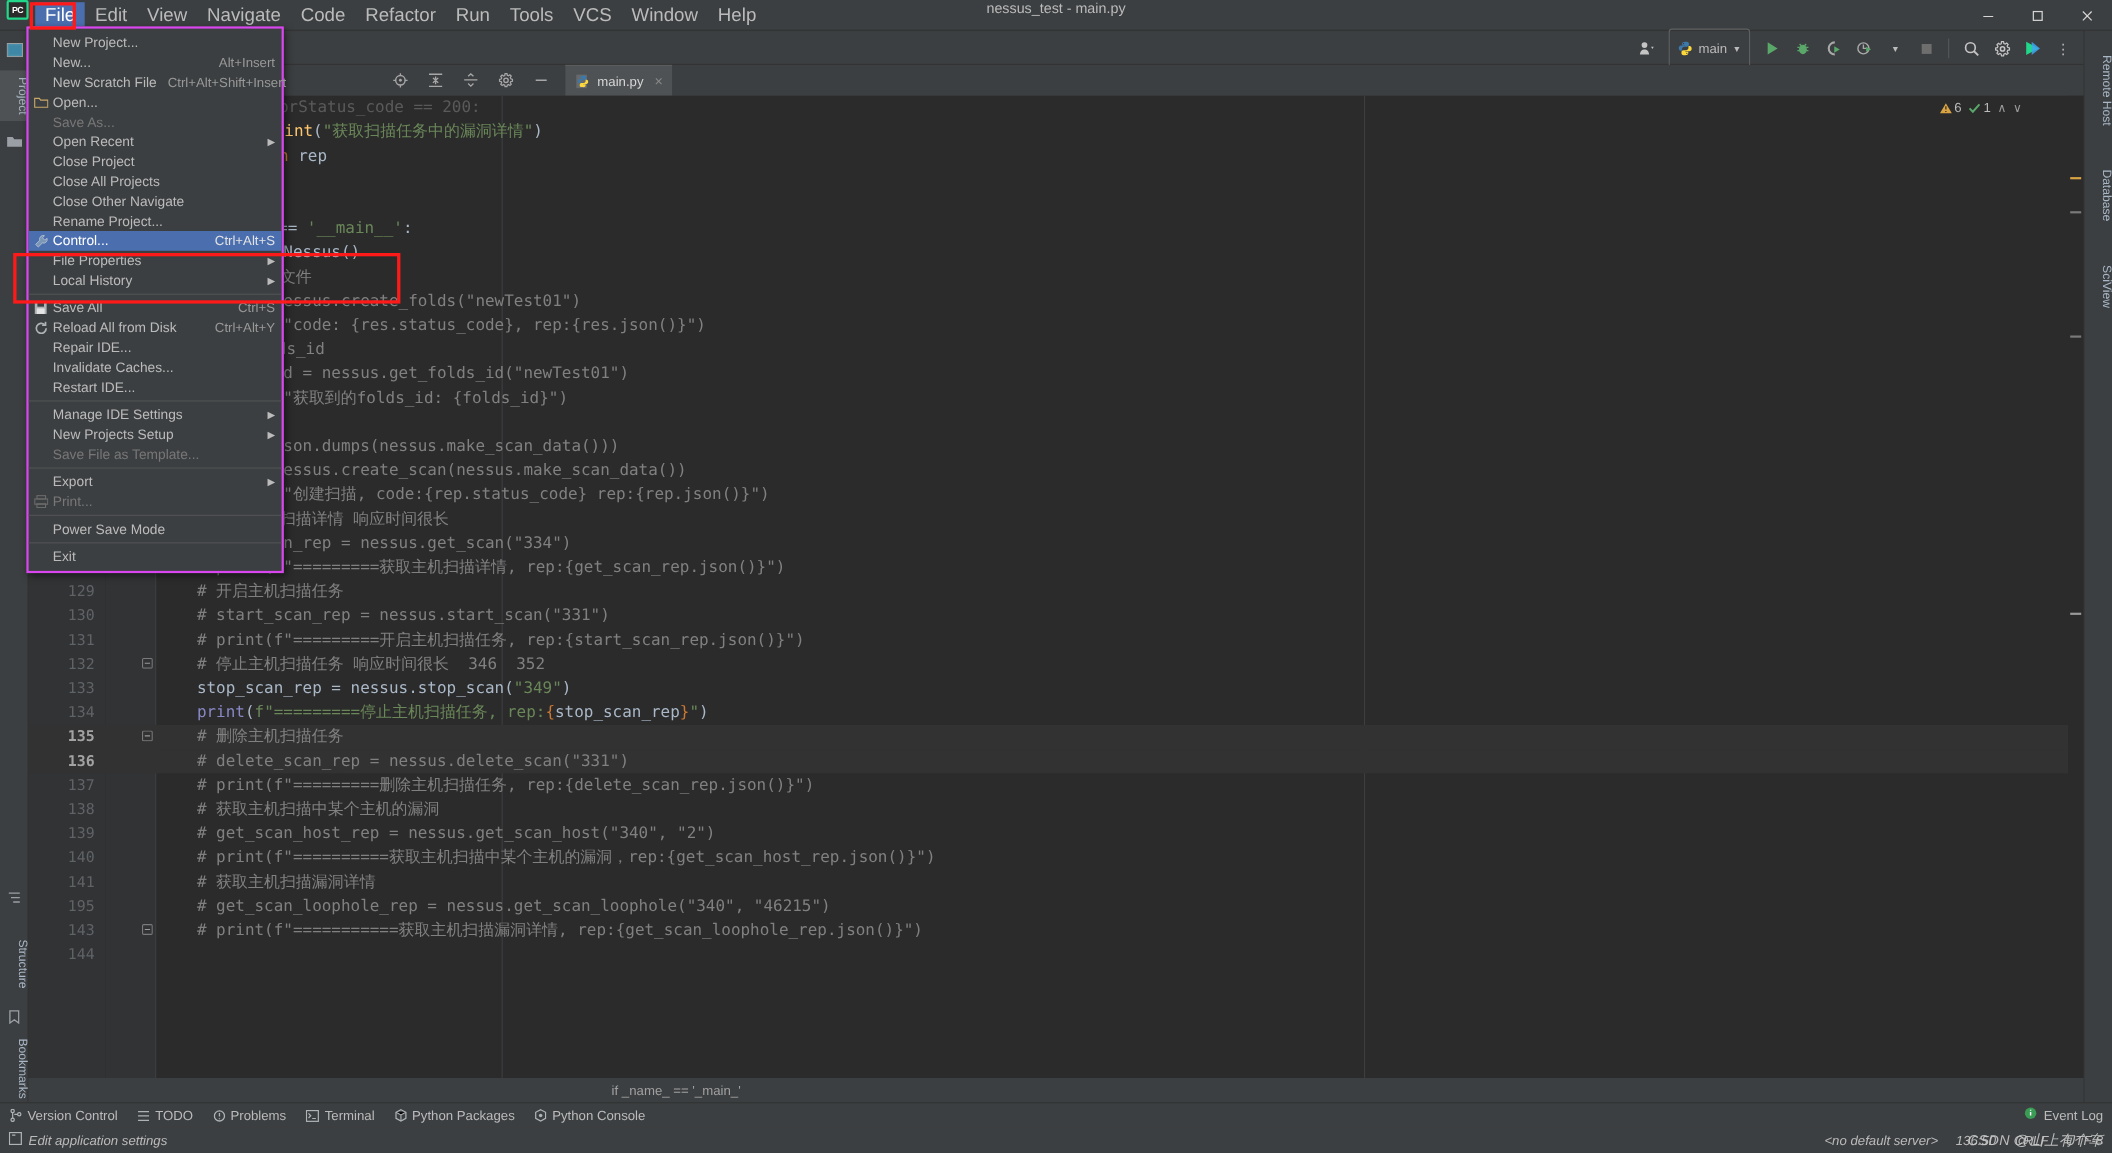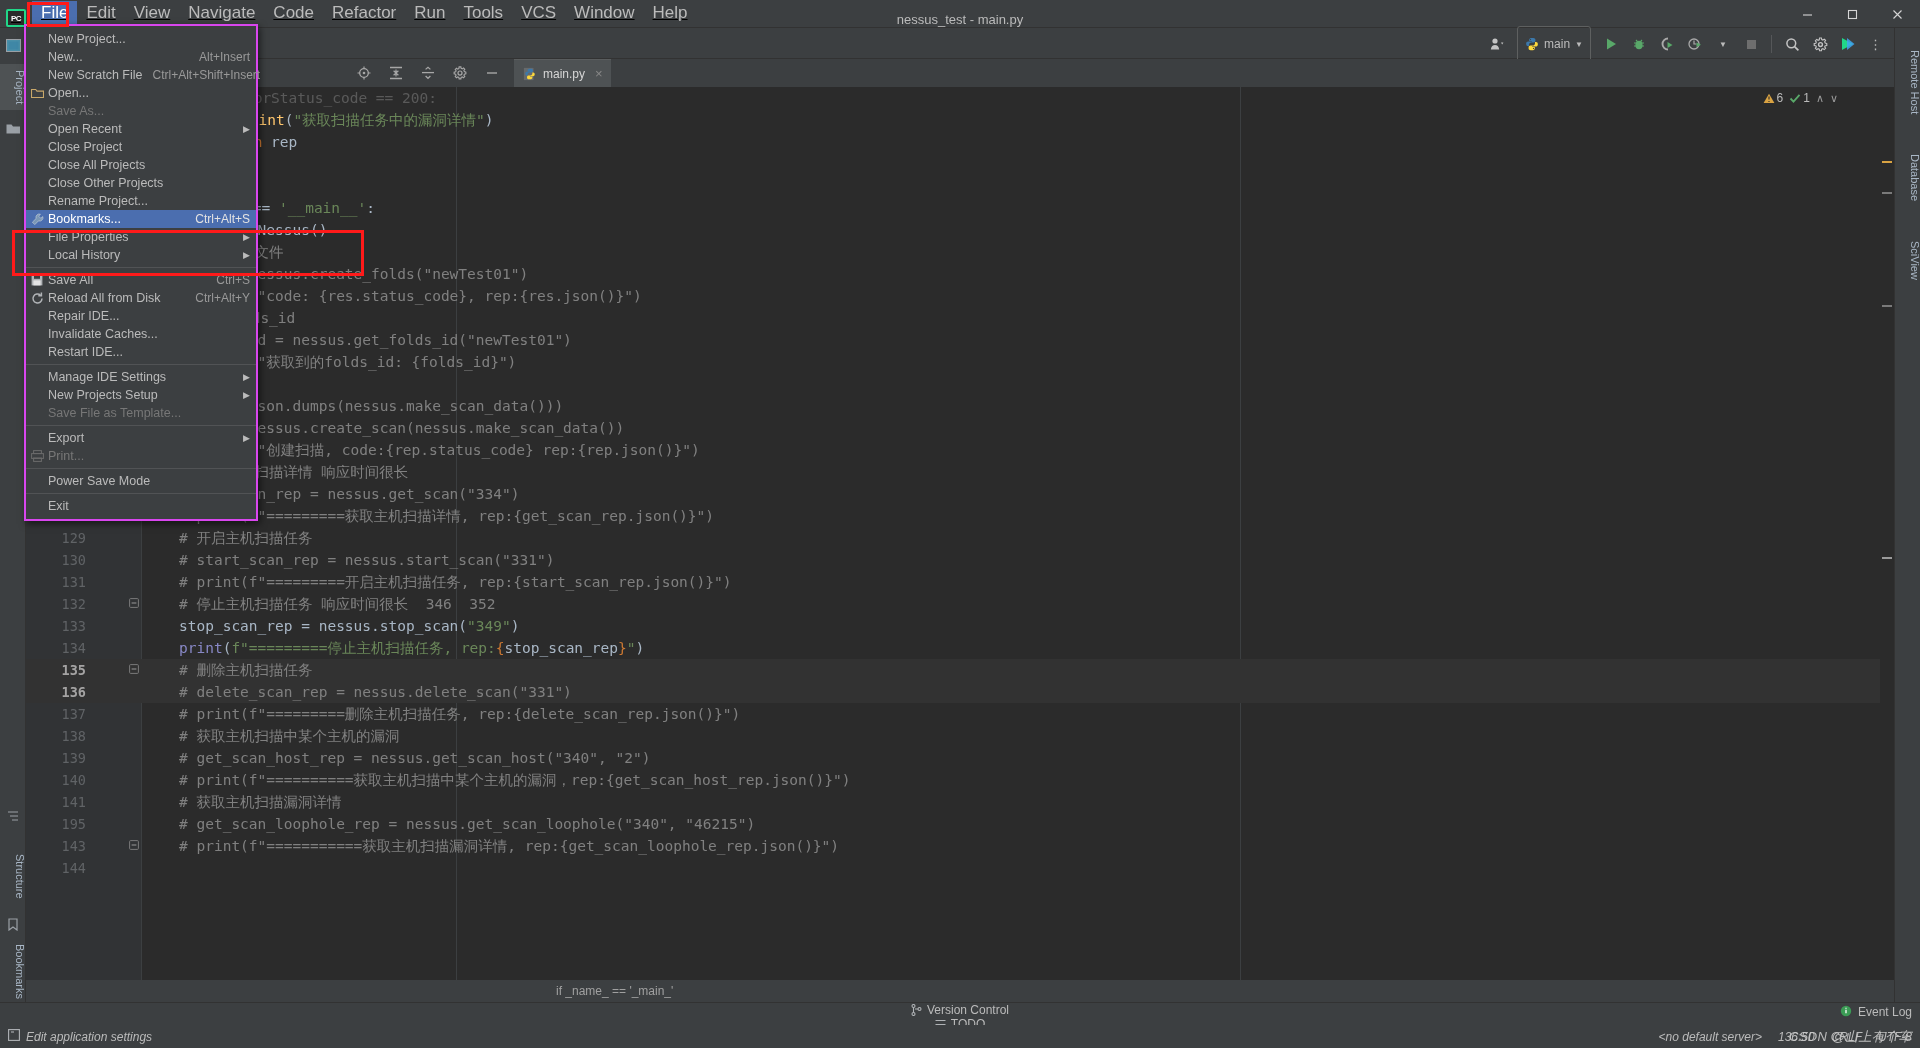--- a/index.html
+++ b/index.html
@@ -7,23 +7,22 @@
     width: 1920px; height: 1048px;
     background: #3c3f41;
     font-family: "Liberation Sans", sans-serif;
     overflow: hidden;
   }
   body { position: relative; }
 
   
   #titlebar {
     position: absolute; top: 0; left: 0; width: 1920px; height: 28px;
-    background: #3c3f41; display: flex; align-items: flex-end;
+    background: #3c3f41; display: flex; align-items: flex-start;
     border-bottom: 1px solid #323232;
-    text-decoration: underline;
   }
   #pc-logo {
     width: 20px; height: 18px; margin-left: 6px; margin-right: 6px;
     border: 2px solid #21d789; border-radius: 2px; background: #2b2b2b;
     color: #fff; font-size: 8px; font-weight: bold;
     display: flex; align-items: center; justify-content: center;
     letter-spacing: -0.5px; flex: none;
   }
   .menubar { display: flex; align-items: center; height: 28px; }
   .menu-top {
@@ -188,21 +187,20 @@
     background: #3c3f41; color: #a0a0a0; font-size: 12px;
     display: flex; align-items: center; padding-left: 530px;
     font-family: "Liberation Sans", sans-serif;
   }
 
   
   #bottombar {
     position: absolute; top: 1002px; left: 0; width: 1920px; height: 23px;
     background: #3c3f41; display: flex; align-items: center;
     border-top: 1px solid #323232;
-    flex-direction: column;
   }
   .bbtn {
     display: flex; align-items: center; gap: 5px; height: 23px;
     padding: 0 9px; font-size: 12px; color: #bbbbbb;
   }
   .bbtn .bi { font-size: 11px; color: #9fa2a5; display:flex; }
   #bottombar-right { position: absolute; right: 8px; display: flex; align-items: center; gap: 6px; }
 
   
   #statusbar {
@@ -642,33 +640,33 @@
     <div class="mi">
       <span class="ico"></span>
       <span class="lbl">Close Project</span>
     </div>
     <div class="mi">
       <span class="ico"></span>
       <span class="lbl">Close All Projects</span>
     </div>
     <div class="mi">
       <span class="ico"></span>
-      <span class="lbl">Close Other Projects</span>
+      <span class="lbl">Close Other Navigate</span>
     </div>
     <div class="mi">
       <span class="ico"></span>
       <span class="lbl">Rename Project...</span>
     </div>
     <div class="mi sel">
       <span class="ico">
         <svg width="13" height="13" viewBox="0 0 13 13">
           <path d="M9.4 1.2 a3.4 3.4 0 00-4.3 4.3 L1.4 9.2 l2.4 2.4 L7.5 7.9 a3.4 3.4 0 004.3-4.3 L9.8 5.3 L7.7 3.2 Z" fill="#7a97b5" stroke="#cfd6dd" stroke-width="0.6"></path>
         </svg>
       </span>
-      <span class="lbl">Bookmarks...</span>
+      <span class="lbl">Control...</span>
       <span class="acc">Ctrl+Alt+S</span>
     </div>
     <div class="mi">
       <span class="ico"></span>
       <span class="lbl">File Properties</span>
       <span class="arrow">▶</span>
     </div>
     <div class="mi">
       <span class="ico"></span>
       <span class="lbl">Local History</span>

